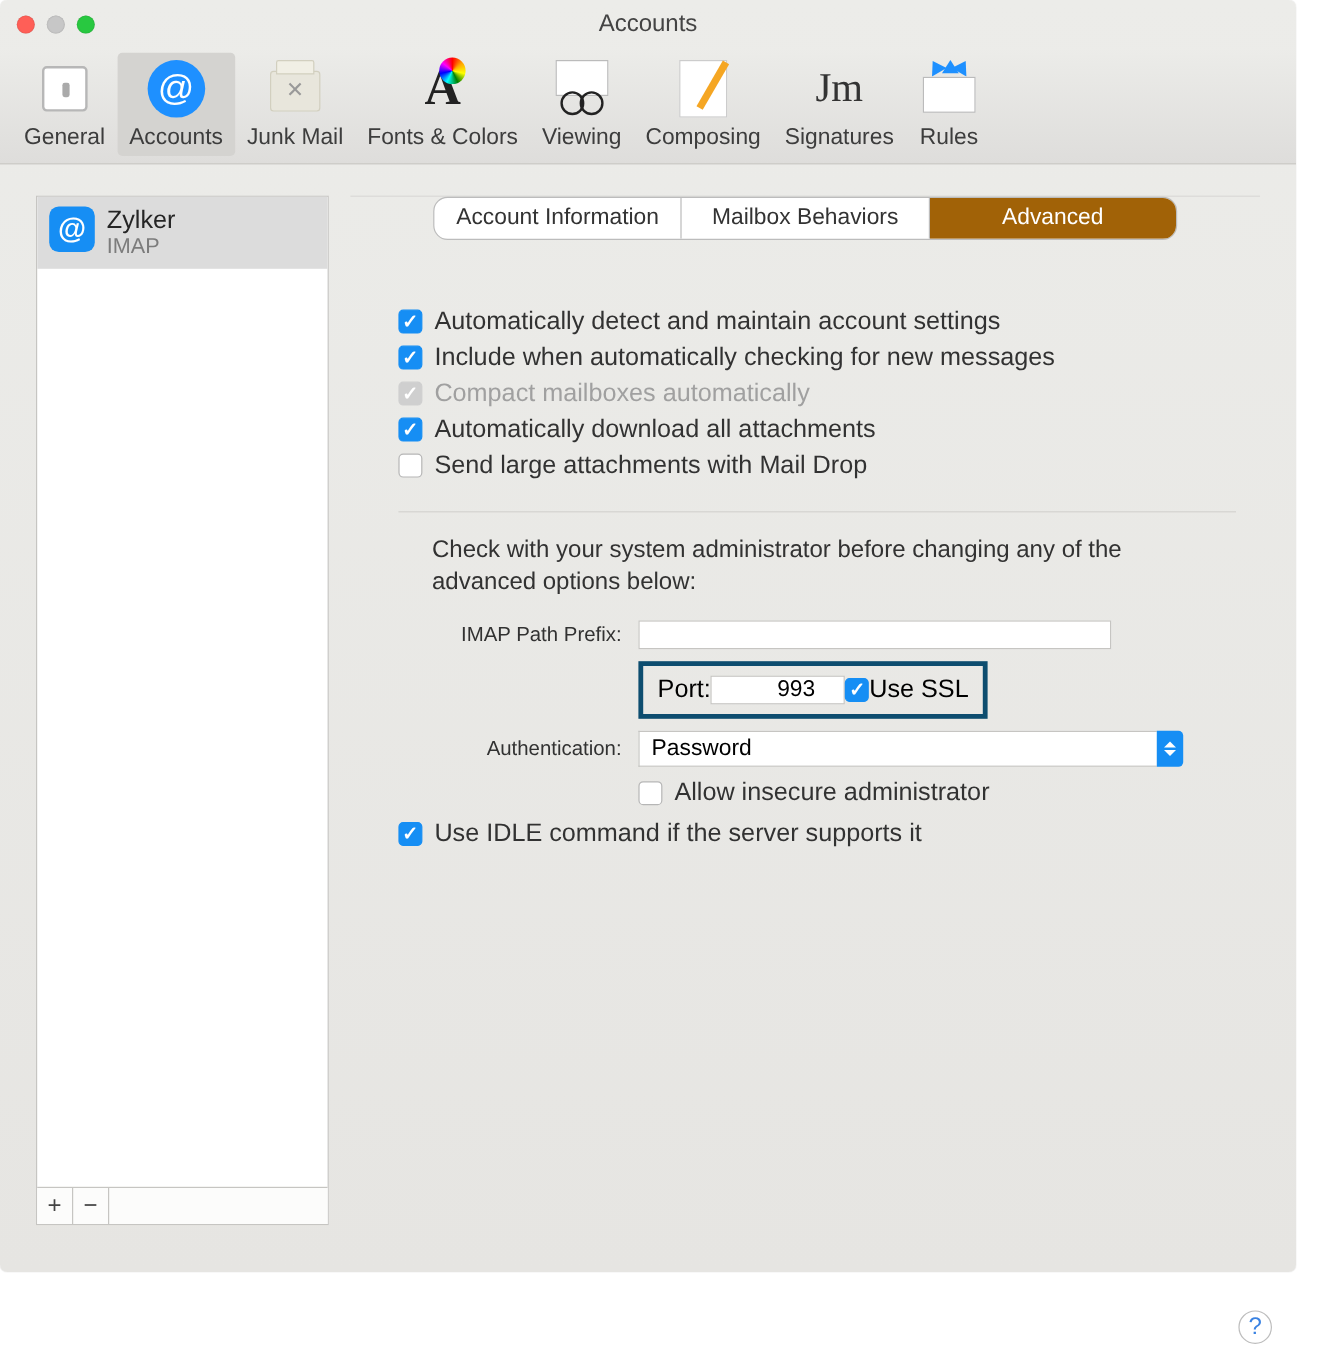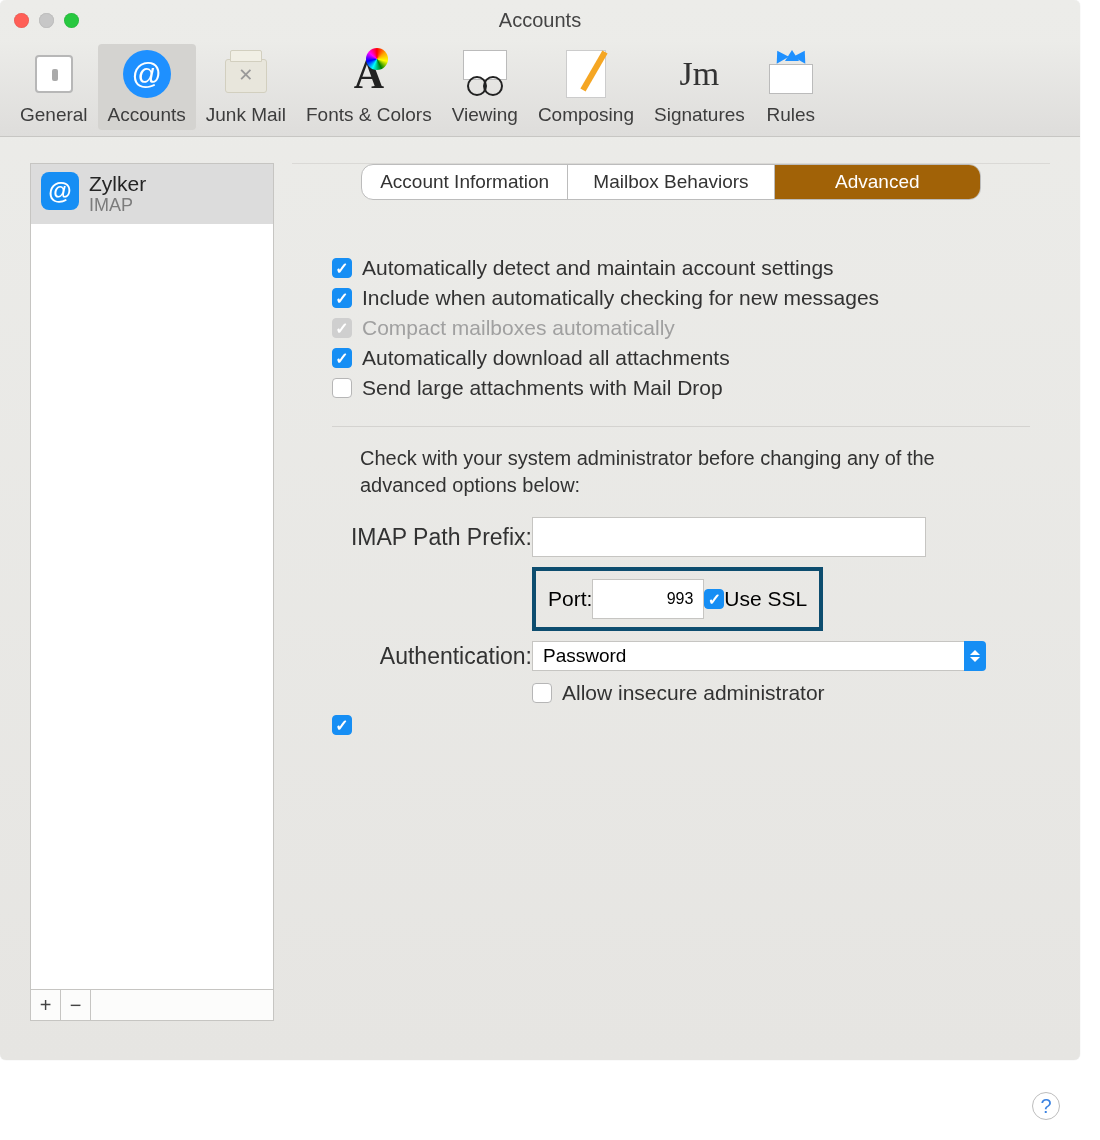--- a/index.html
+++ b/index.html
@@ -129,22 +129,22 @@
     margin-top: 40px; padding: 10px 20px 20px 40px;
   }
   .check-row{display:flex;align-items:center;gap:10px;margin:6px 0;font-size:21px;color:#323232;}
   .check-row.disabled{color:#a0a0a0;}
   .cbx{width:20px;height:20px;border-radius:4px;border:1px solid #b6b6b6;background:#fff;display:flex;align-items:center;justify-content:center;}
   .cbx.on{background:#168ef4;border-color:#168ef4;color:#fff;font-size:16px;font-weight:700;}
   .cbx.on.disabled{background:#cfcfcf;border-color:#cfcfcf;color:#fff;}
   hr.sep{border:none;border-top:1px solid #d4d3d0;margin:26px 0 18px 0;}
   .advice{font-size:20px;color:#323232;margin:0 0 18px 28px;max-width:600px;line-height:1.35;}
   .form-row{display:flex;align-items:center;margin:10px 0;}
-  .form-row .lbl{width:200px;text-align:right;font-size:23px;color:#323232;}
-  .txt{border:1px solid #c6c5c2;background:#fff;height:40px;padding:2px 10px;font-size:16px;}
+  .form-row .lbl{width:200px;text-align:right;font-size:17px;color:#323232;padding-right:14px;}
+  .txt{border:1px solid #c6c5c2;background:#fff;height:24px;padding:2px 24px;font-size:19px;}
   .txt.w-long{width:394px;}
   .txt.w-port{width:112px;text-align:right;}
   .highlight-box{border:4px solid #0d4d6f;padding:8px 12px;display:inline-flex;align-items:center;gap:0;}
   .select-wrap{display:flex;align-items:stretch;}
   .select-text{border:1px solid #c6c5c2;border-right:none;background:#fff;height:30px;line-height:28px;padding:0 10px;font-size:19px;width:432px;}
   .select-btn{width:22px;background:#168ef4;border-radius:0 4px 4px 0;display:flex;flex-direction:column;align-items:center;justify-content:center;gap:2px;}
   .select-btn::before,.select-btn::after{content:"";width:0;height:0;border-left:5px solid transparent;border-right:5px solid transparent;}
   .select-btn::before{border-bottom:5px solid #fff;}
   .select-btn::after{border-top:5px solid #fff;}
 
@@ -303,20 +303,21 @@
         <div class="form-row">
           <div class="lbl"></div>
           <div class="check-row" style="margin:0">
             <div class="cbx"></div>
             <span>Allow insecure administrator</span>
           </div>
         </div>
 
         <div class="check-row">
           <div class="cbx on">✓</div>
+          <span>Use IDLE command if the server supports it</span>
         </div>
 
       </div>
     </div>
   </div>
 
   <div class="help-btn">?</div>
 </div>
 
 </body></html>

